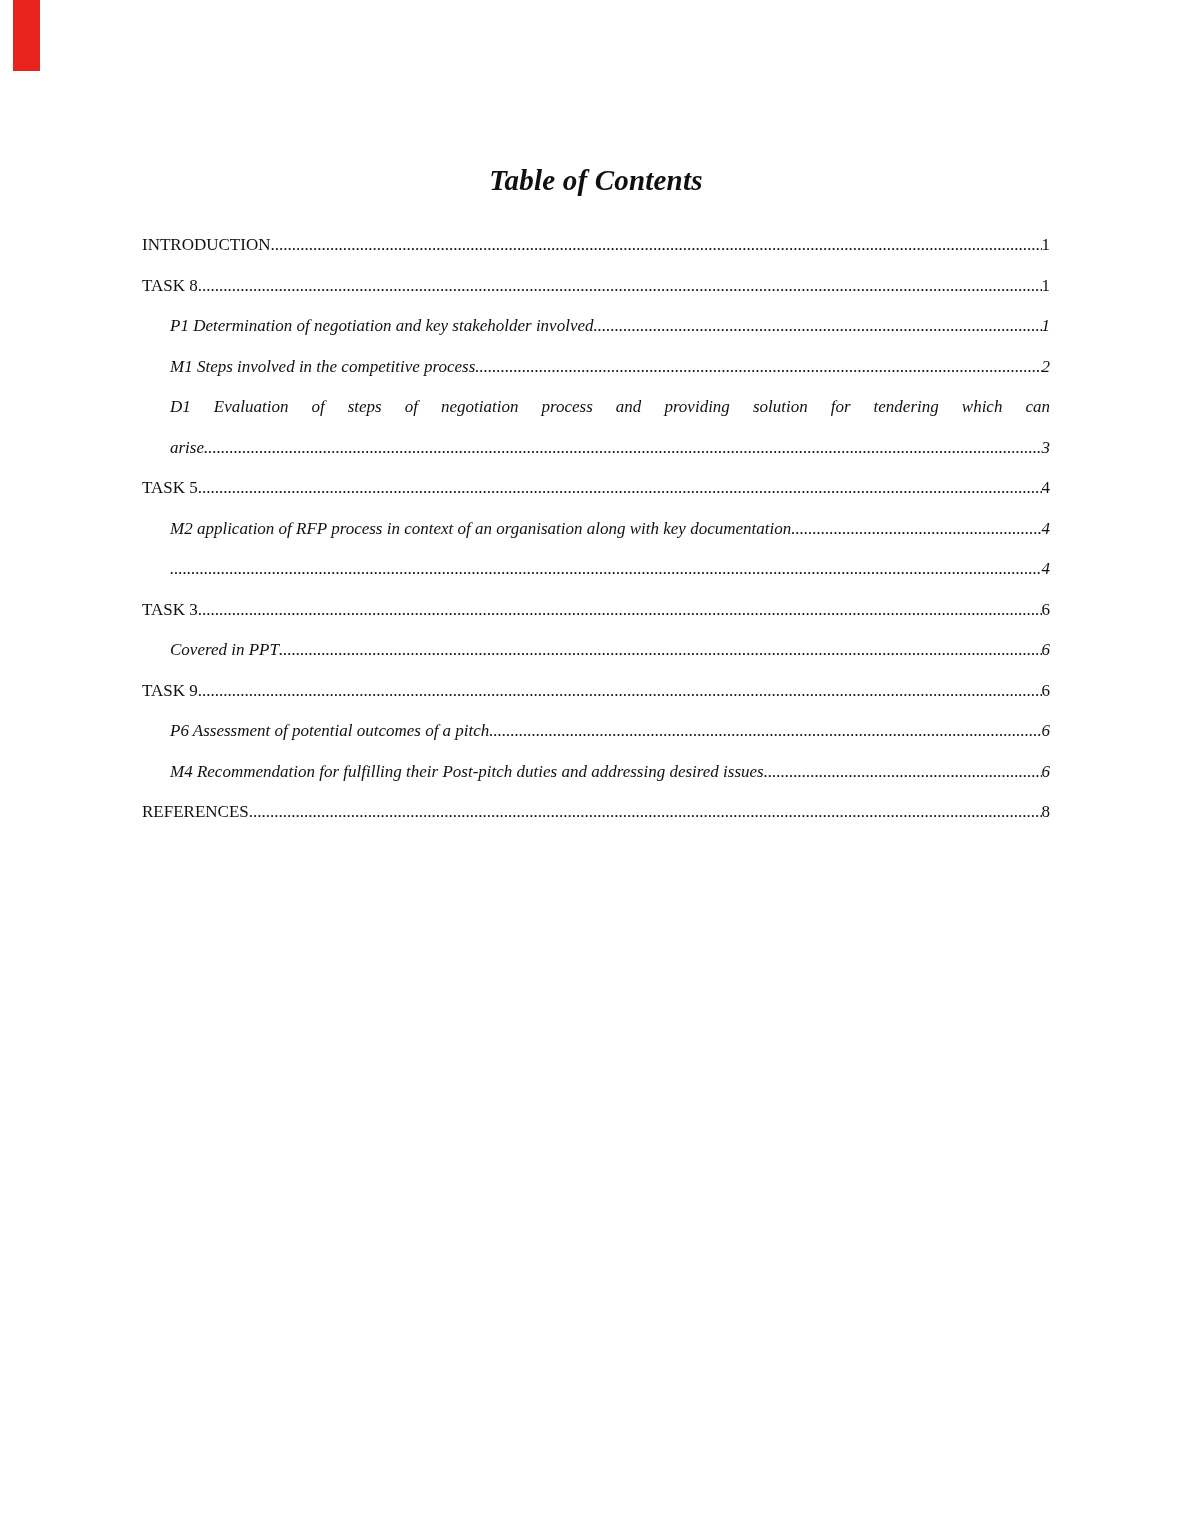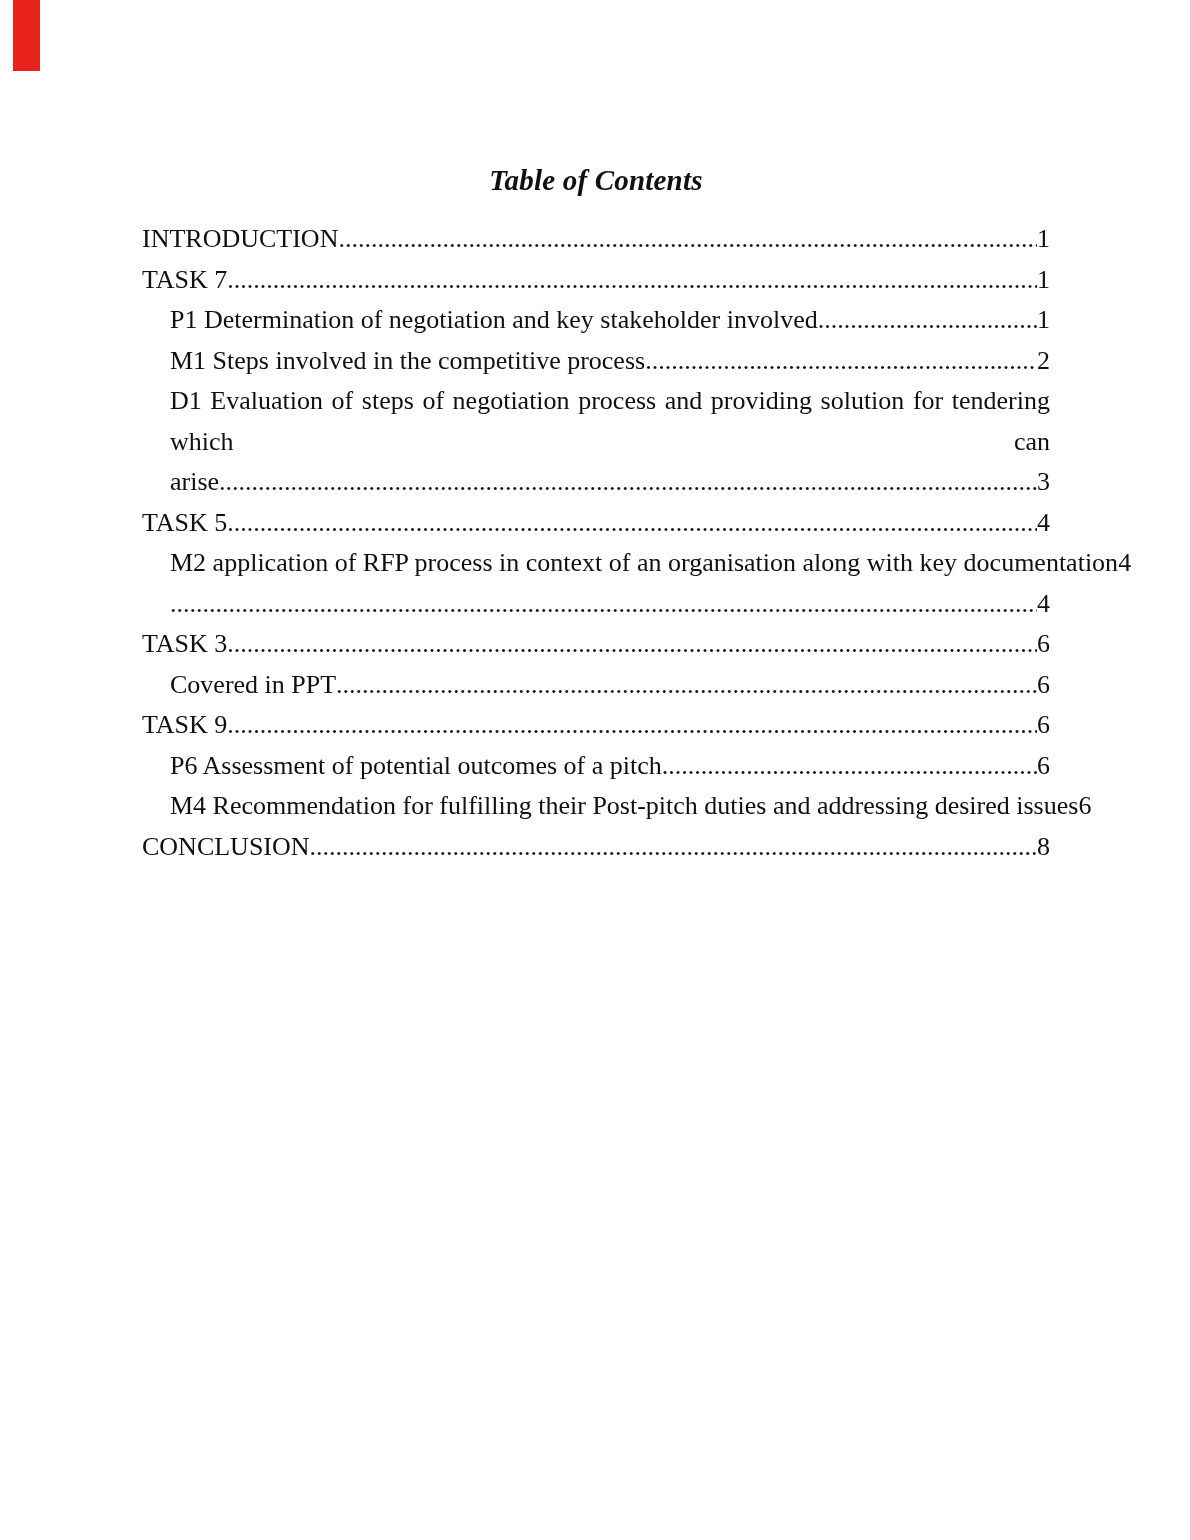--- a/index.html
+++ b/index.html
@@ -30,31 +30,32 @@
   }
   .doc-title {
     margin: 164px 0 0 0;
     text-align: center;
     font-size: 29px;
     font-weight: bold;
     font-style: italic;
     letter-spacing: 0.2px;
   }
   .toc {
-    margin-top: 22px;
-    font-size: 26px;
+    margin-top: 28px;
+    font-size: 17px;
     line-height: 40.5px;
   }
   .row {
     display: flex;
     align-items: baseline;
     min-width: 0;
   }
   .row.indent1 {
     padding-left: 28px;
+    font-style: italic;
   }
   .row.block {
     display: block;
     text-align: justify;
     text-align-last: justify;
   }
   .lbl {
     white-space: pre;
     flex: 0 0 auto;
   }
@@ -86,21 +87,21 @@
 
   <div class="toc">
 
     <div class="row indent0">
       <span class="lbl">INTRODUCTION</span>
         <span class="leader"></span>
         <span class="pg">1</span>
     </div>
 
     <div class="row indent0">
-      <span class="lbl">TASK 7</span>
+      <span class="lbl">TASK 8</span>
         <span class="leader"></span>
         <span class="pg">1</span>
     </div>
 
     <div class="row indent1">
       <span class="lbl">P1 Determination of negotiation and key stakeholder involved</span>
         <span class="leader"></span>
         <span class="pg">1</span>
     </div>
 
@@ -161,20 +162,20 @@
         <span class="pg">6</span>
     </div>
 
     <div class="row indent1">
       <span class="lbl">M4 Recommendation for fulfilling their Post-pitch duties and addressing desired issues</span>
         <span class="leader"></span>
         <span class="pg">6</span>
     </div>
 
     <div class="row indent0">
-      <span class="lbl">CONCLUSION</span>
+      <span class="lbl">REFERENCES</span>
         <span class="leader"></span>
         <span class="pg">8</span>
     </div>
 
 
   </div>
 </div>
 
 </body></html>

